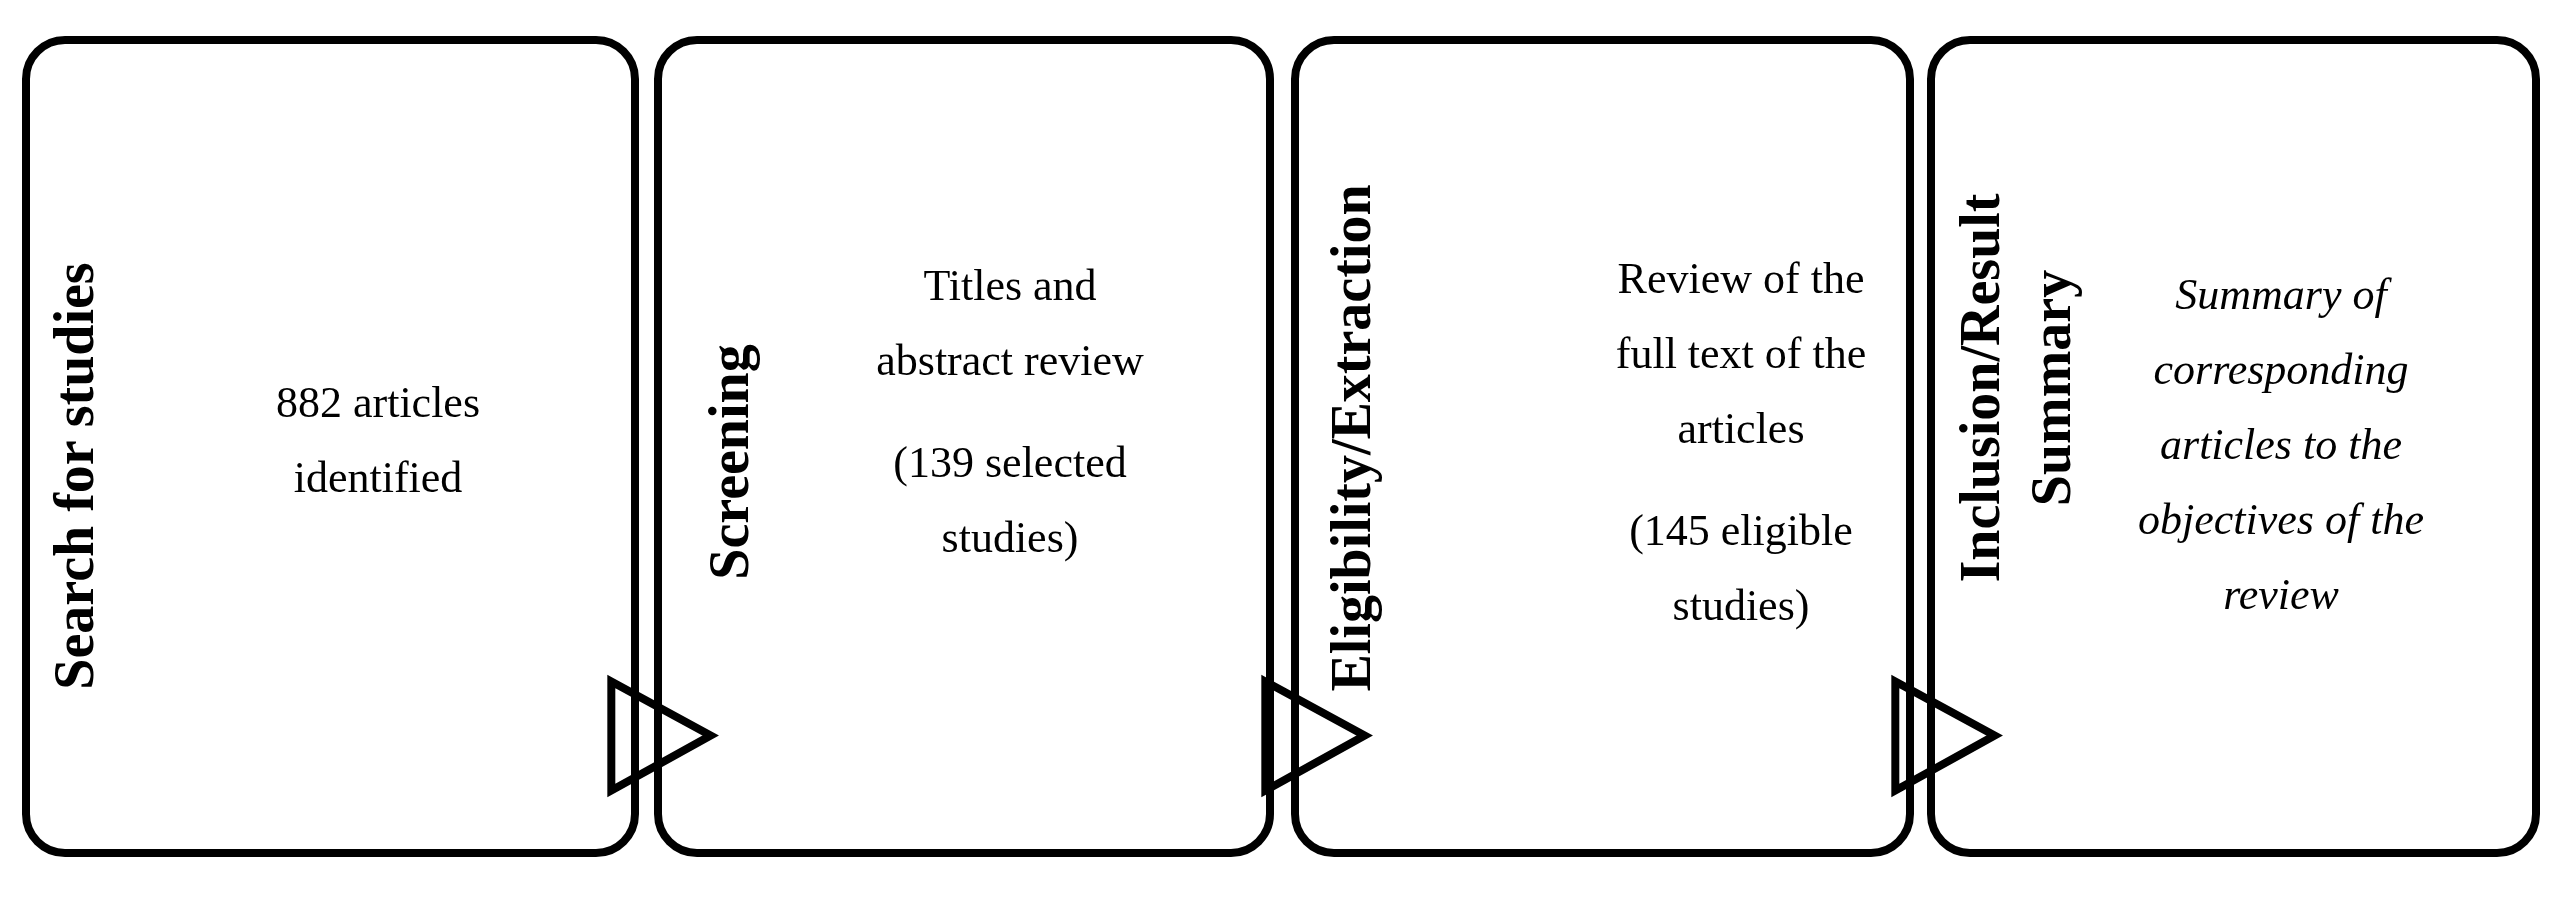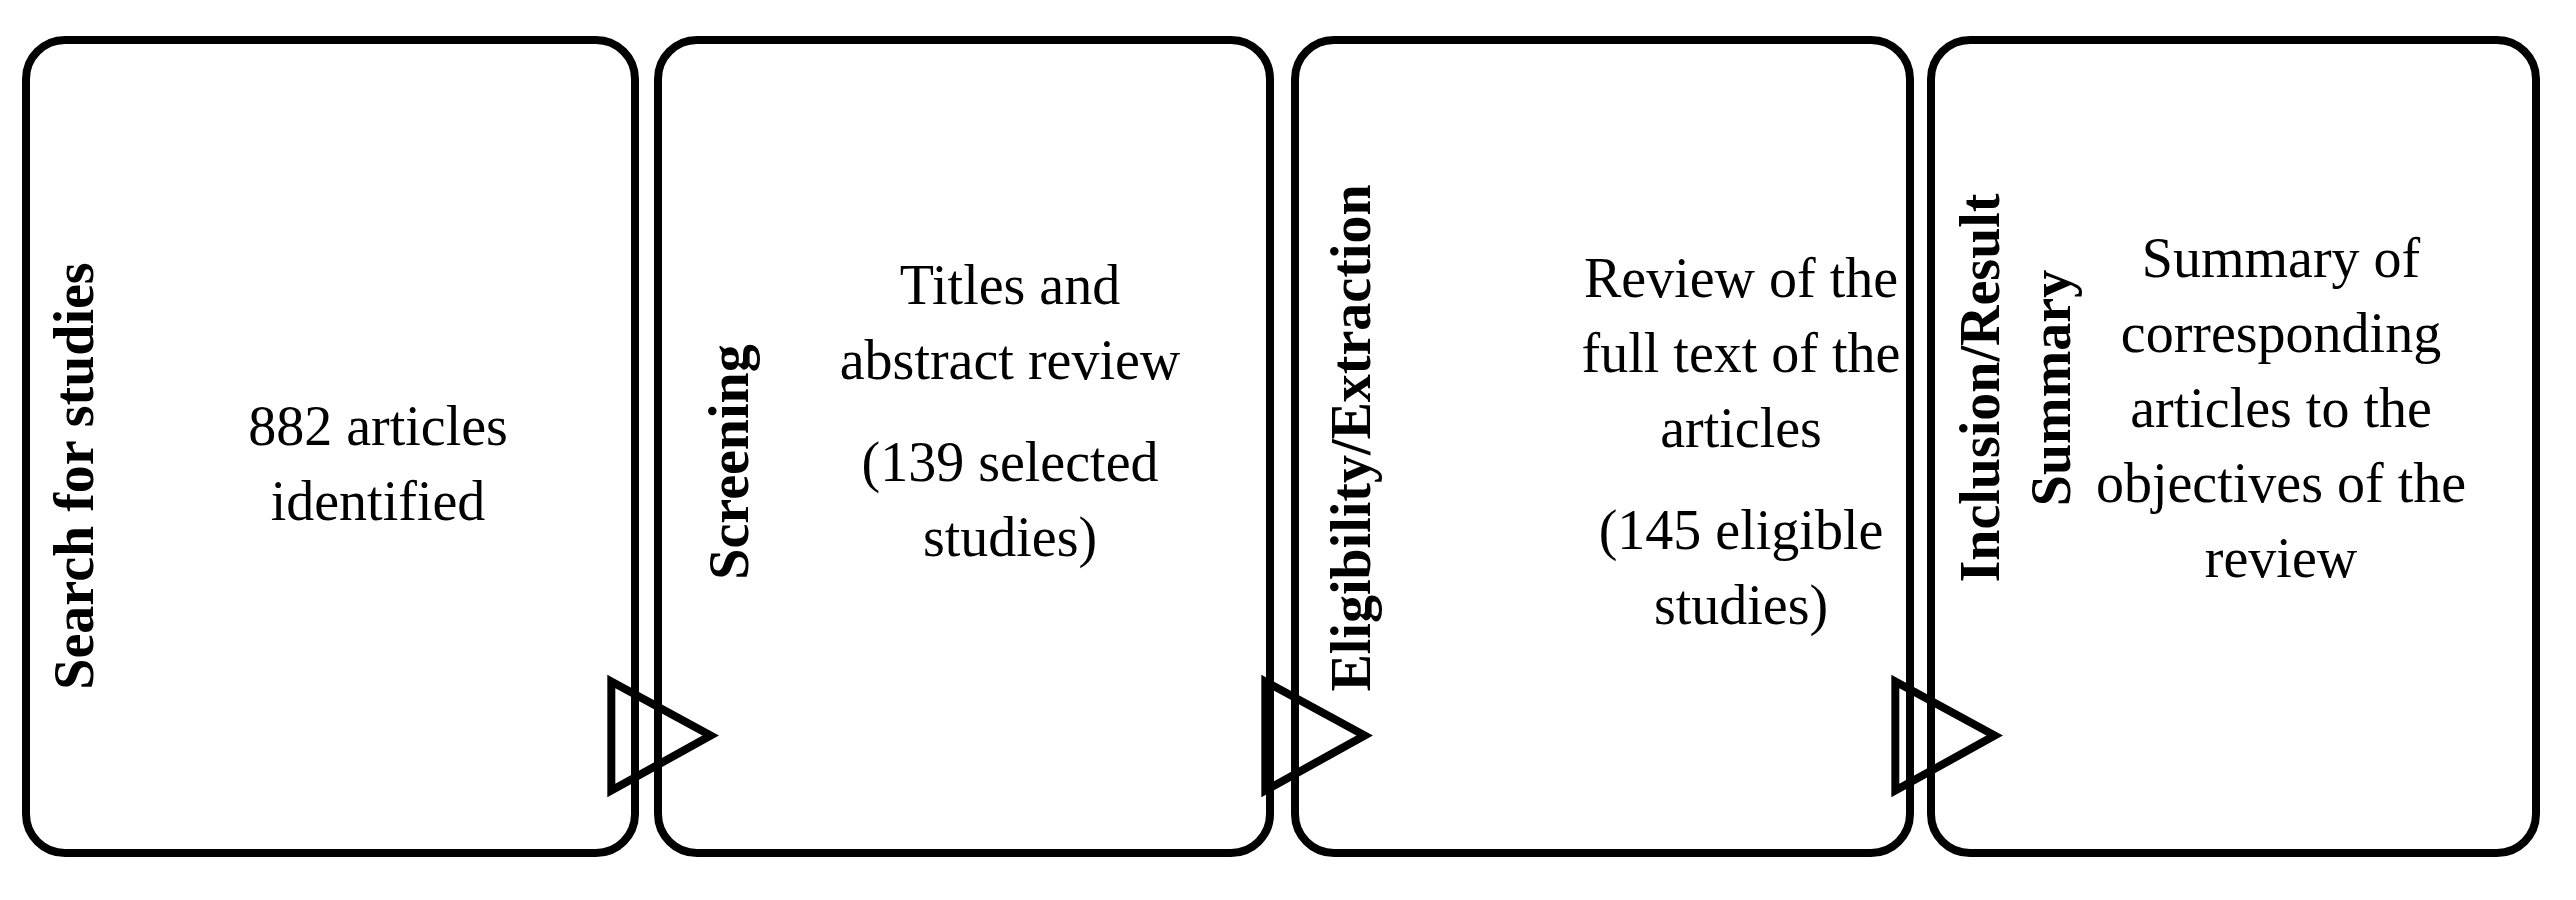--- a/index.html
+++ b/index.html
@@ -53,33 +53,33 @@
   #label1  { left: 74px;   top: 476px; }
   #label2  { left: 729px;  top: 462px; }
   #label3  { left: 1351px; top: 438px; }
   #label4a { left: 1980px; top: 388px; }
   #label4b { left: 2051px; top: 388px; }
 
   .content {
     position: absolute;
     transform: translate(-50%, -50%);
     text-align: center;
-    font-size: 56px;
+    font-size: 44px;
     line-height: 75px;
   }
   .para {
     white-space: pre-line;
     width: max-content;
     margin: 0 auto;
   }
   .para + .para { margin-top: 27px; text-align: center; }
-  #content1 { left: 378px;  top: 464px; }
+  #content1 { left: 378px;  top: 440px; }
   #content2 { left: 1010px; top: 411px; }
   #content3 { left: 1741px; top: 442px; }
-  #content4 { left: 2281px; top: 408px; }
+  #content4 { left: 2281px; top: 444px; font-style: italic; }
 </style>
 </head>
 <body>
 
 <div class="canvas">
 
   <div class="box" id="box1"></div>
   <div class="box" id="box2"></div>
   <div class="box" id="box3"></div>
   <div class="box" id="box4"></div>

